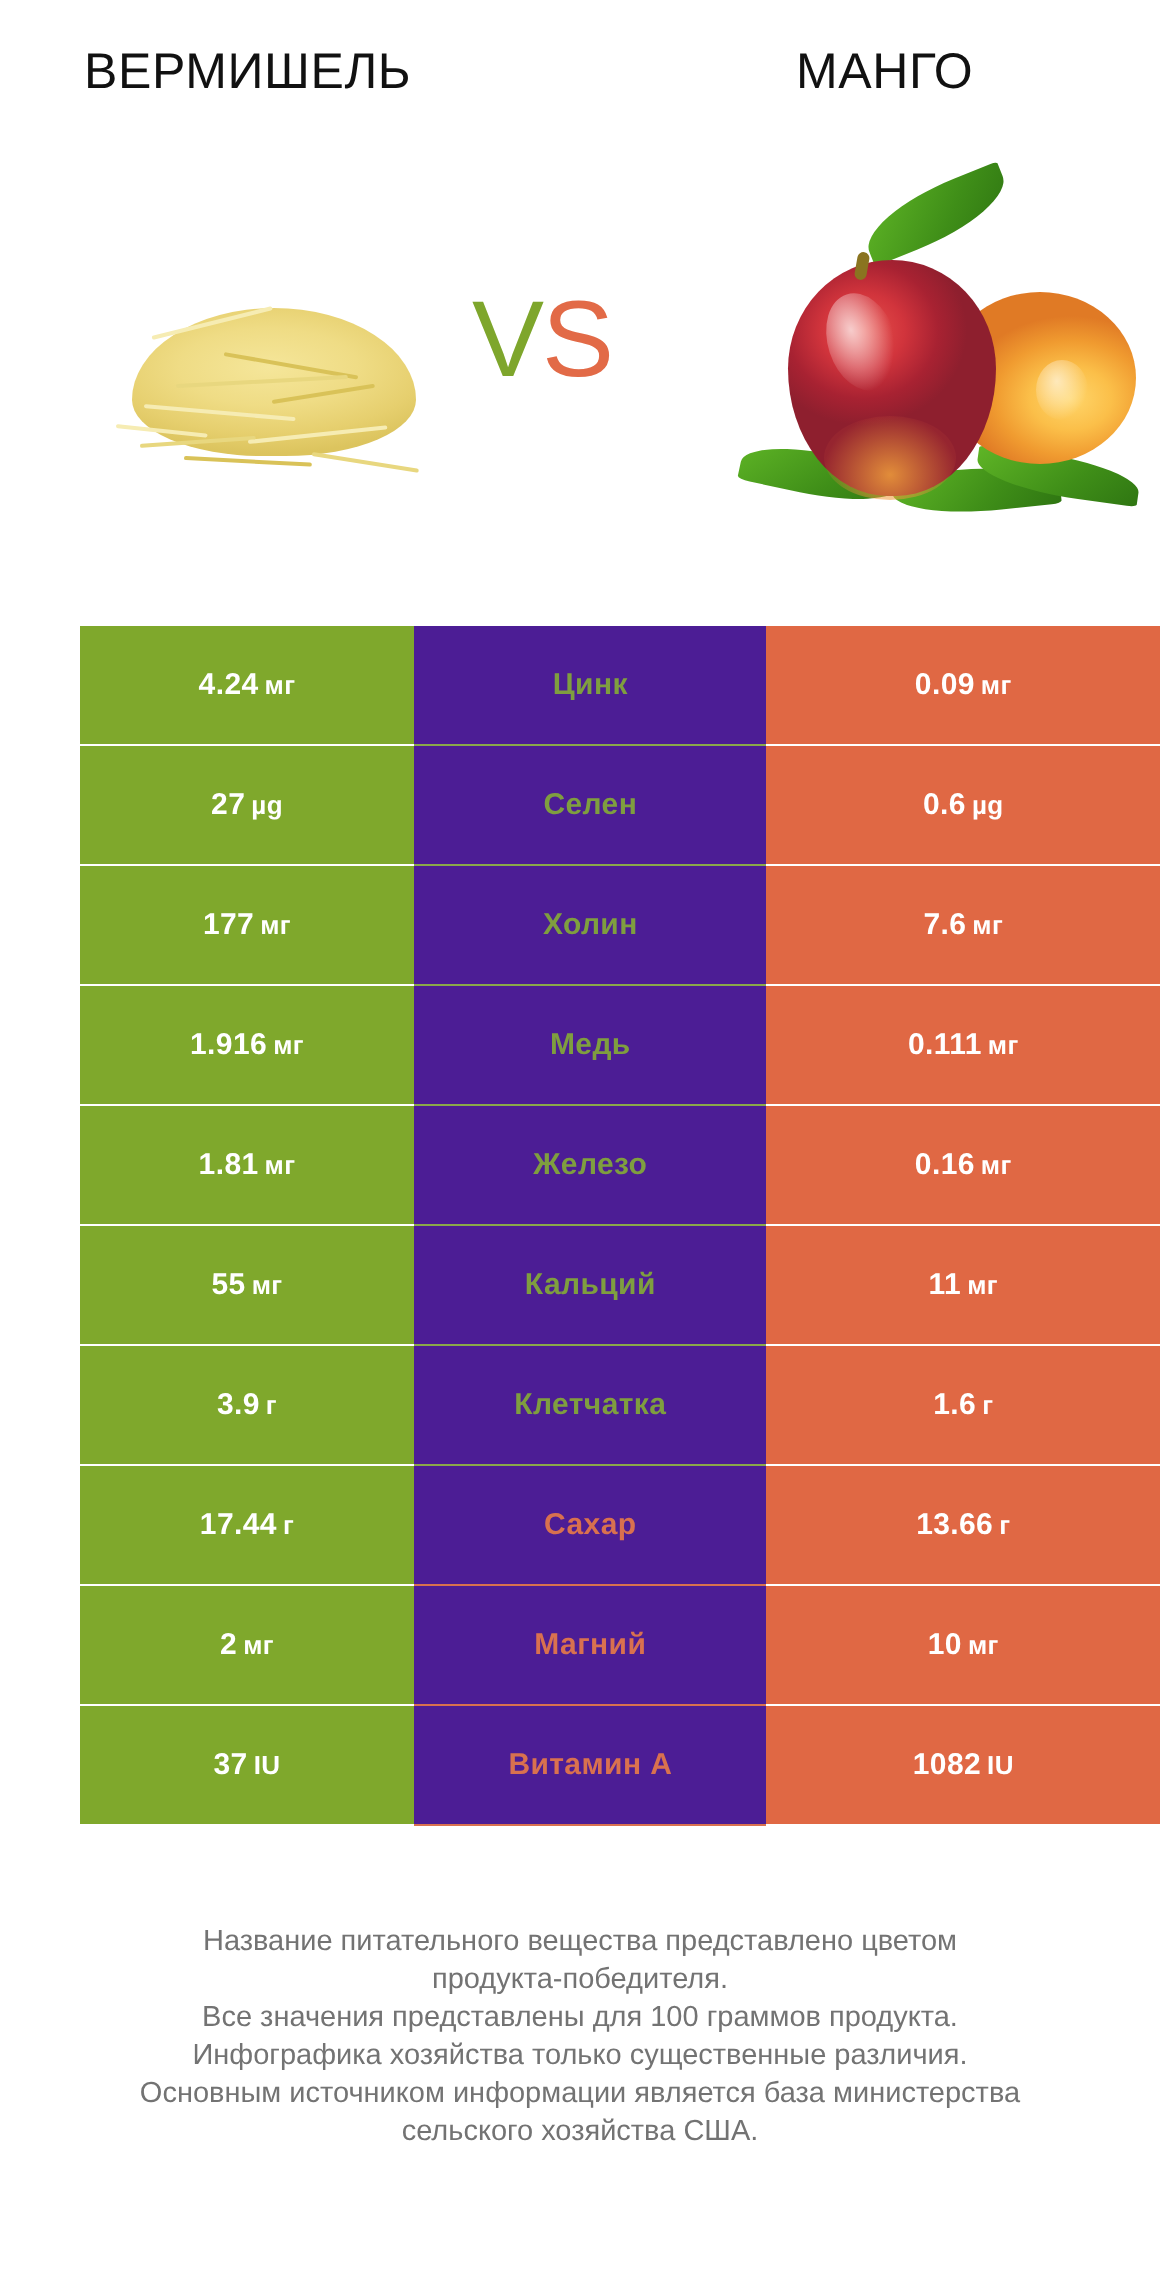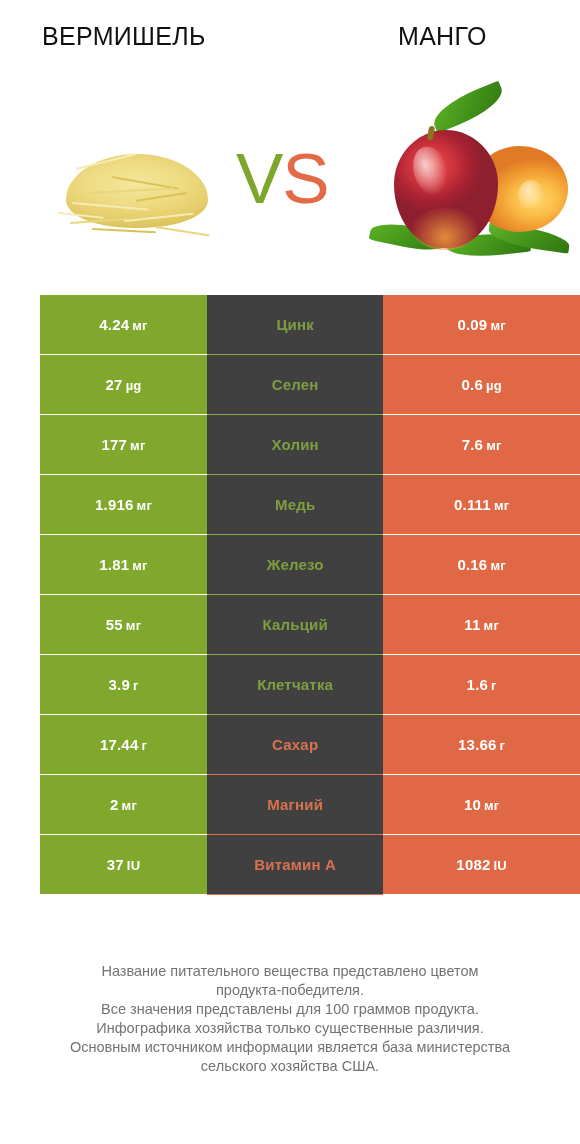--- a/index.html
+++ b/index.html
@@ -59,21 +59,21 @@
     transform-origin: left center;
   }
   .noodle-pile .strand.lite { background: #f6ecb3; }
   .noodle-pile .strand.dark { background: #d9c258; }
 
   
   .vs {
     position: absolute;
     left: 236px;
     top: 143px;
-    font-size: 71px;
+    font-size: 54px;
     font-weight: 400;
     line-height: 1;
     letter-spacing: -1px;
   }
   .vs .v { color: #7ea62c; }
   .vs .s { color: #e26a47; }
 
   
   .mango-art {
     position: absolute;
@@ -160,21 +160,21 @@
     width: 26px; height: 30px;
     background: radial-gradient(ellipse at 40% 35%, rgba(255,255,255,0.6) 0%, rgba(255,255,255,0) 72%);
     border-radius: 50%;
     z-index: 5;
   }
 
   
   .table {
     position: absolute;
     left: 20px;
-    top: 295px;
+    top: 313px;
     width: 540px;
     padding-left: 20px;
   }
   .row {
     position: relative;
     display: flex;
     height: 60px;
     align-items: stretch;
   }
   .cell {
@@ -190,21 +190,21 @@
     border-bottom: 1px solid #ffffff;
   }
   .cell-right {
     width: 212px;
     background: #e06844;
     color: #ffffff;
     border-bottom: 1px solid #ffffff;
   }
   .cell-mid {
     width: 190px;
-    background: #404040;
+    background: #4c1d95;
     border-bottom: 1px solid #8aa84a;
   }
   .row.win-right .cell-mid { border-bottom-color: #d9714f; }
   .row:last-child .cell-left,
   .row:last-child .cell-right { border-bottom-color: #ffffff; }
 
   .val {
     font-size: 15px;
     font-weight: 700;
     letter-spacing: 0.2px;

